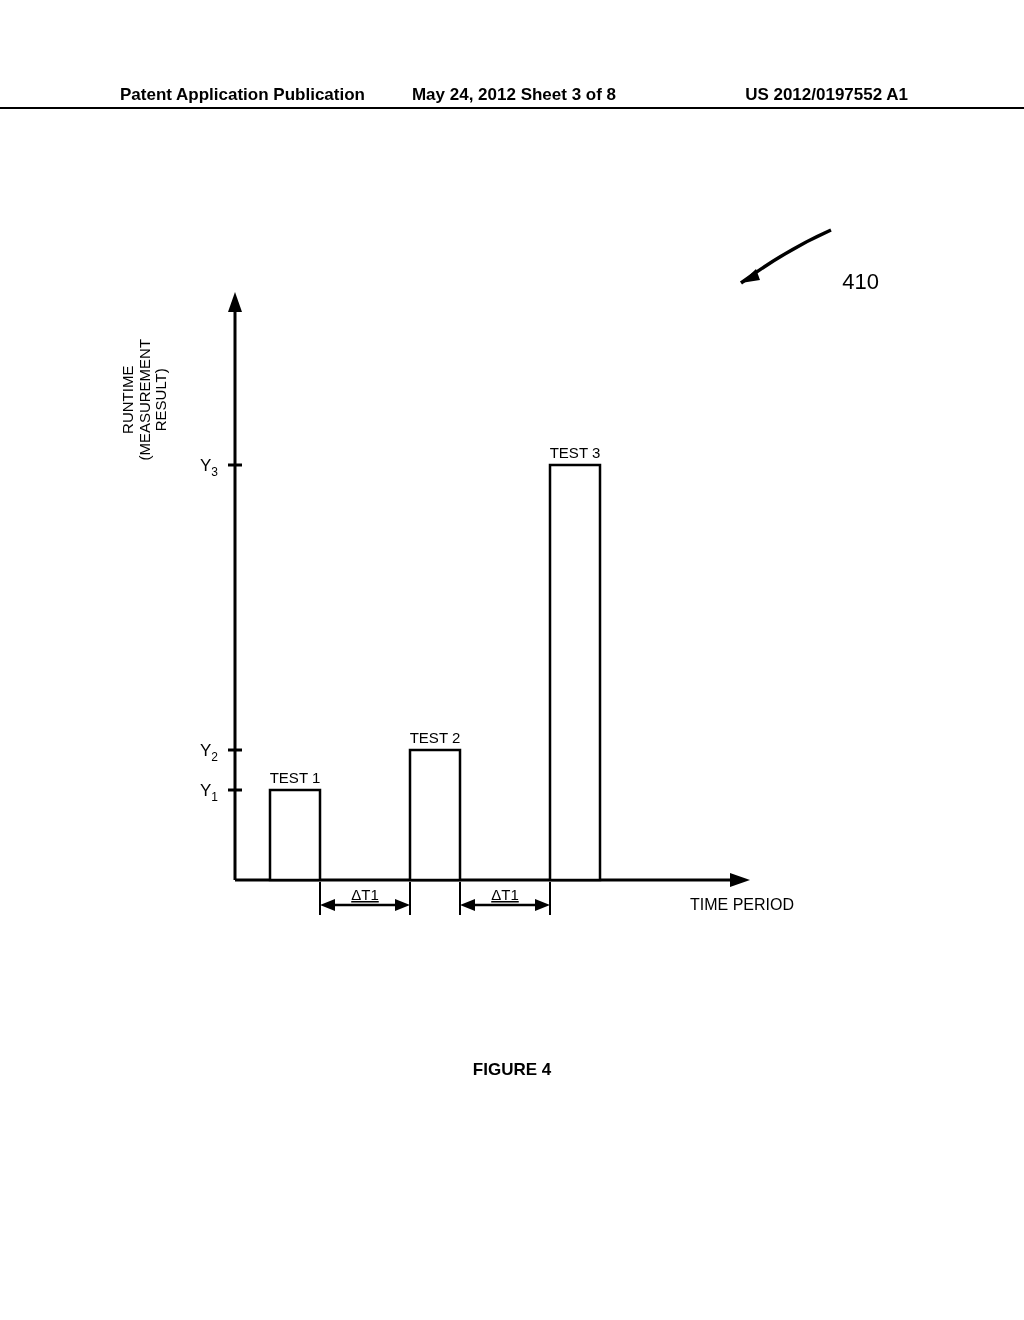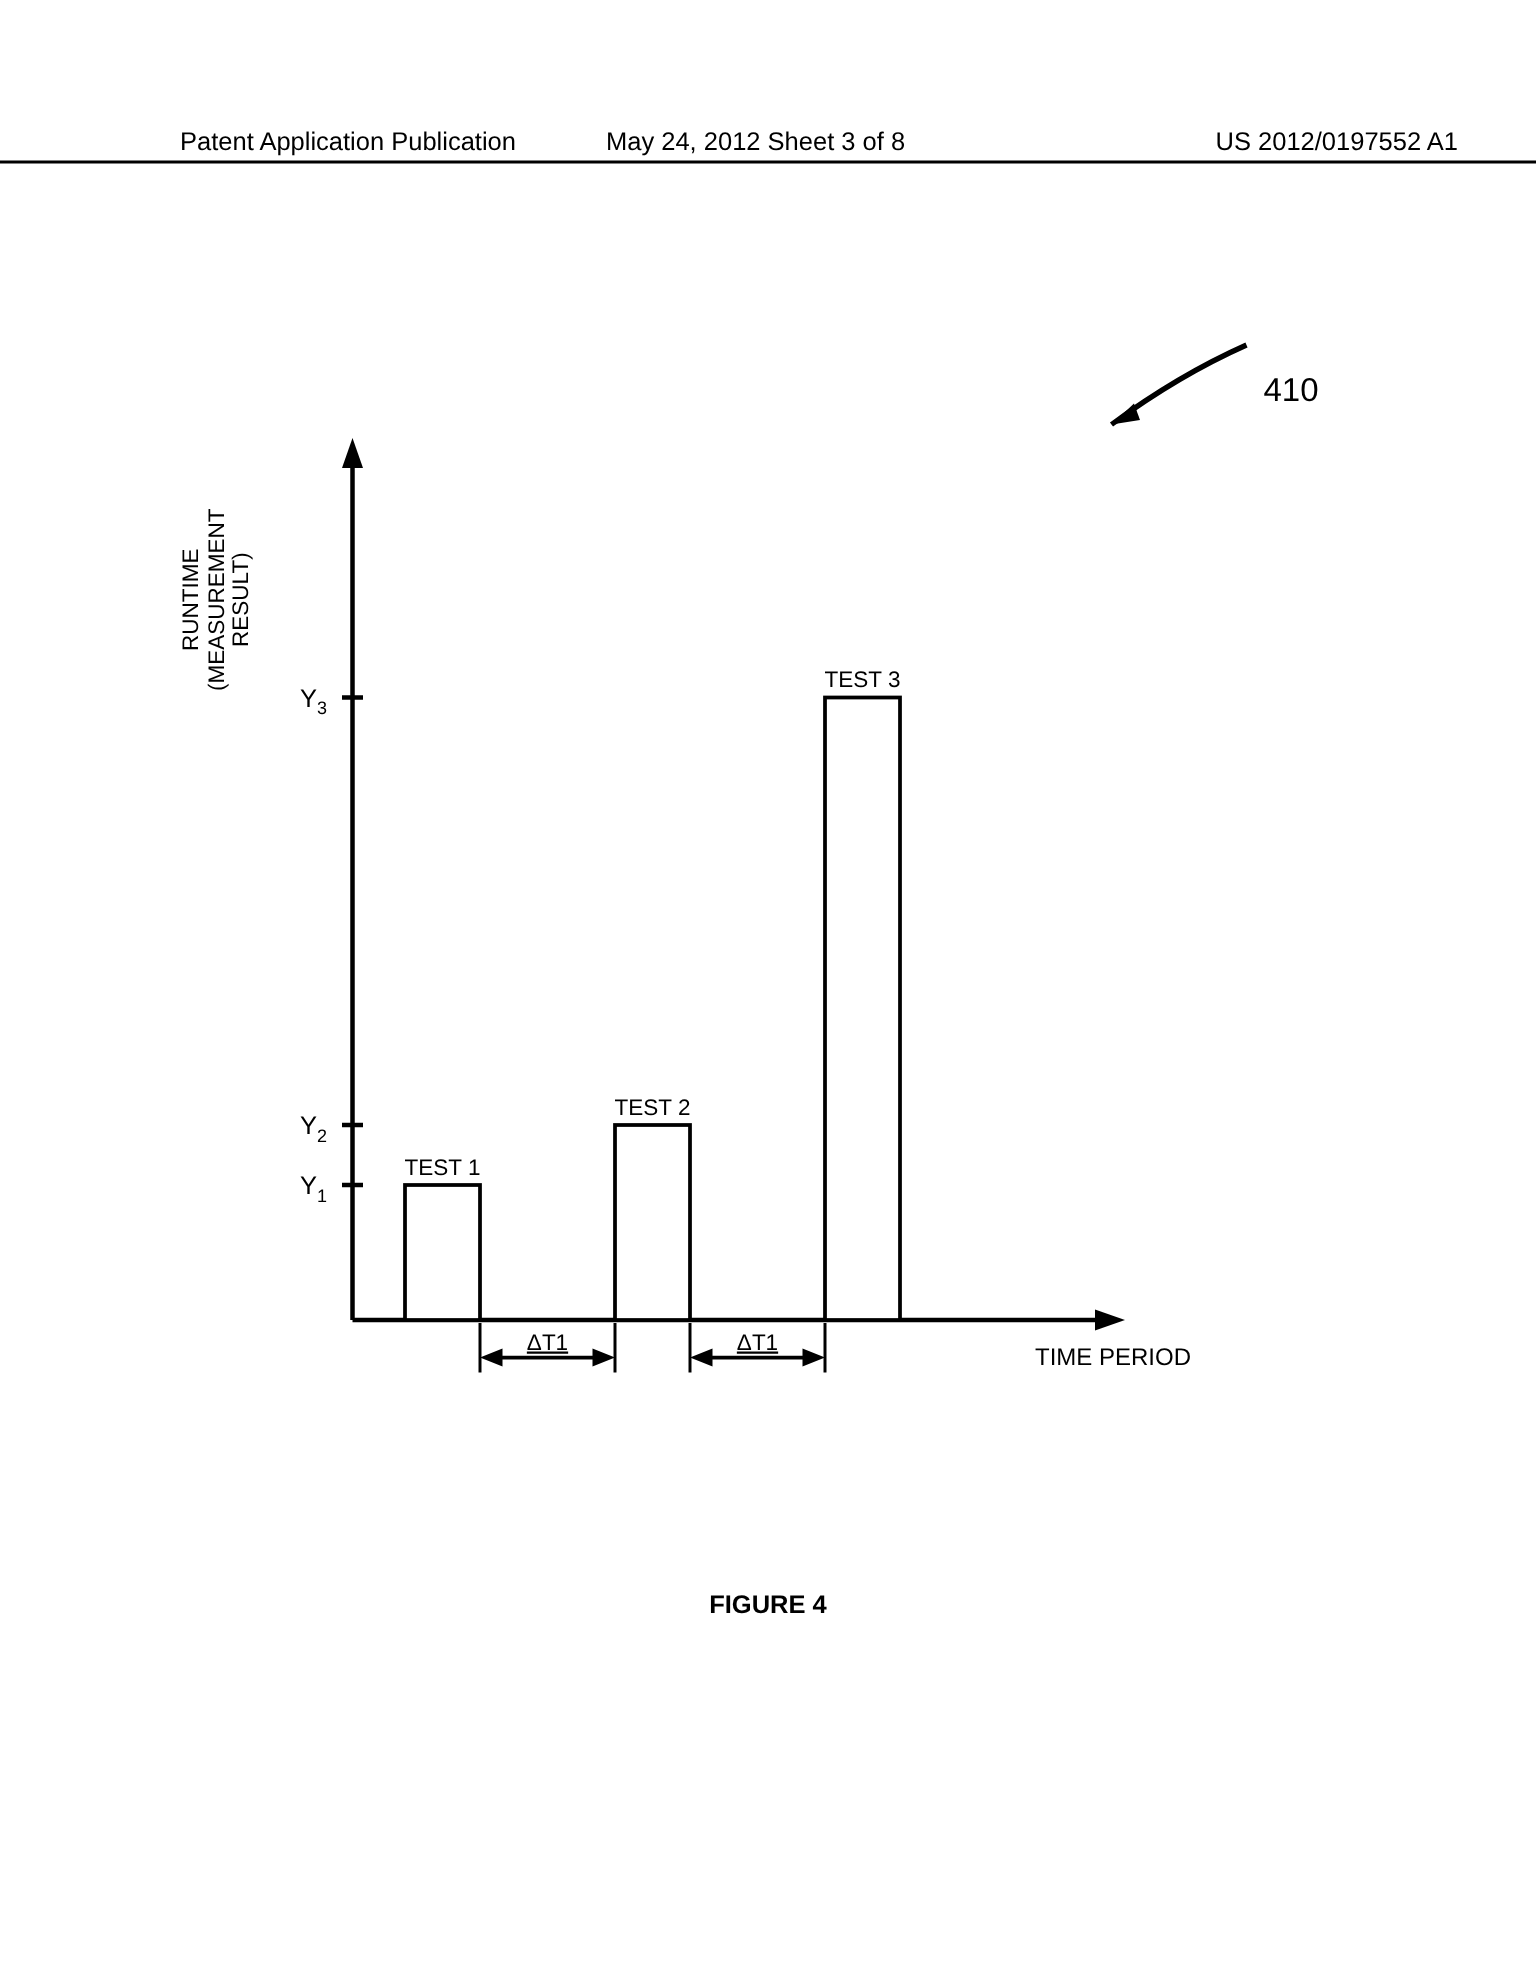--- a/index.html
+++ b/index.html
@@ -15,32 +15,32 @@
     position: absolute;
     top: 85px;
     left: 0;
     width: 100%;
     border-bottom: 2px solid #000;
     padding-bottom: 2px;
   }
   .header-row {
     display: flex;
     font-size: 17px;
-    font-weight: normal;
-    padding: 0 52px 0 120px;
+    font-weight: bold;
+    padding: 0 116px 0 120px;
   }
   .header-left { flex: 1; text-align: left; }
-  .header-center { flex: 1; }
+  .header-center { flex: 1; text-align: center; }
   .header-right { flex: 1; text-align: right; }
   .ref-arrow {
     position: absolute;
     top: 225px;
     right: 145px;
     display: flex;
-    align-items: center;
+    align-items: flex-end;
   }
   .ref-num {
     font-size: 22px;
     margin-left: 6px;
   }
   .chart-area {
     position: absolute;
     top: 290px;
     left: 120px;
     width: 720px;

